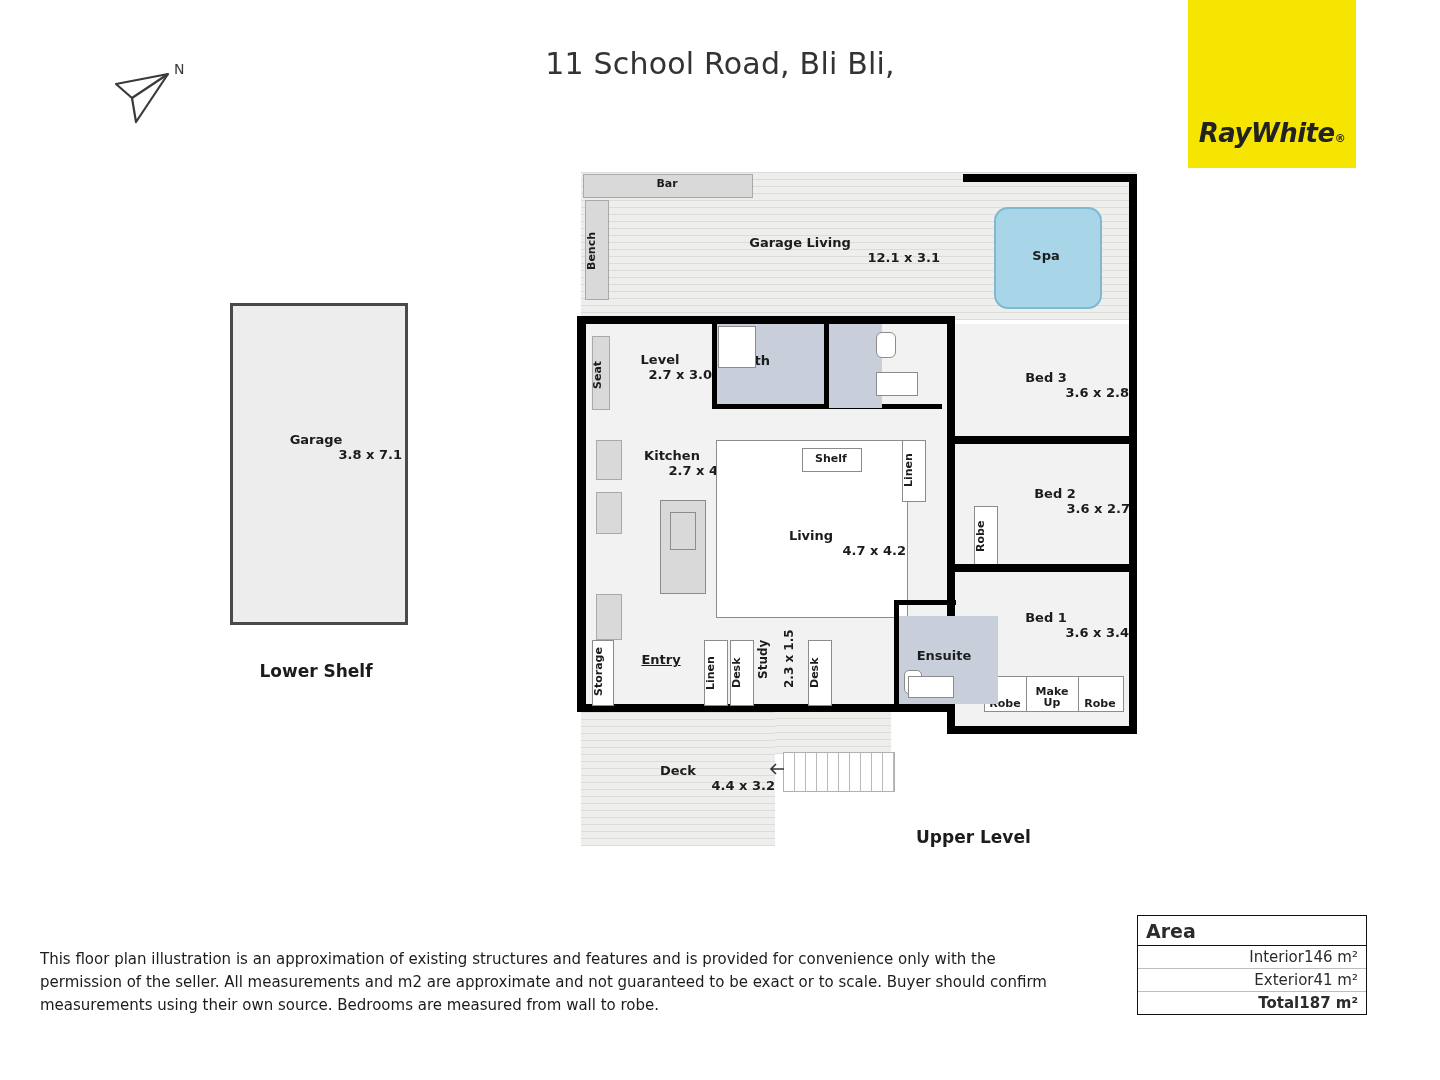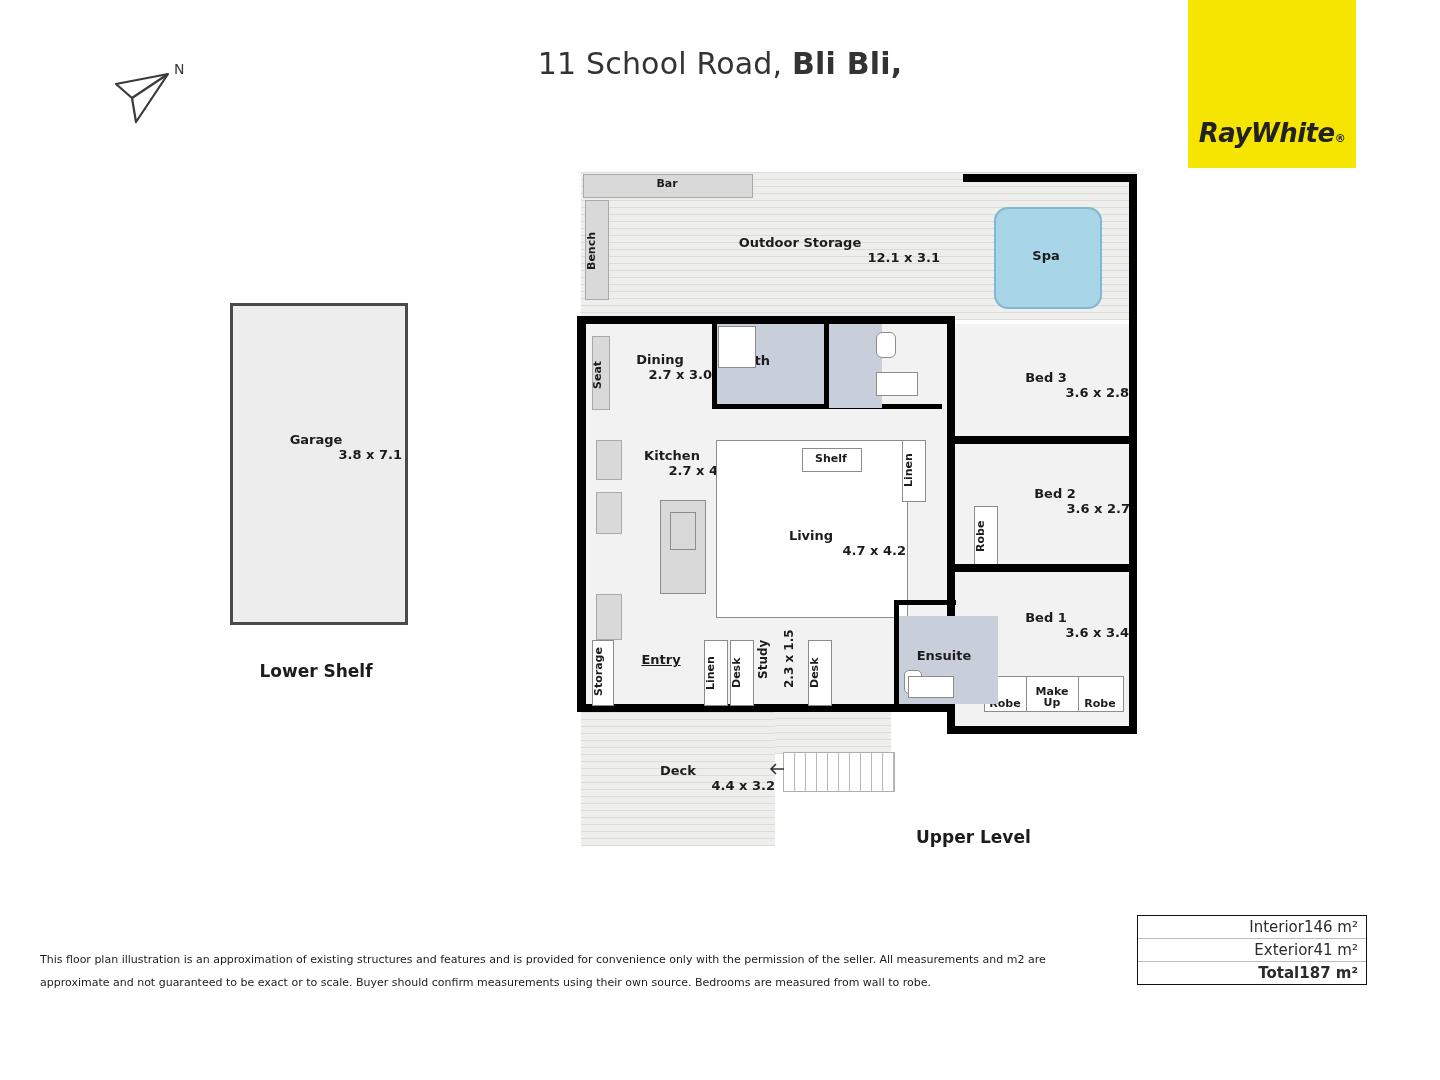--- a/index.html
+++ b/index.html
@@ -9,21 +9,21 @@
     color:#2b2b2b;overflow:hidden;
   }
   .abs{position:absolute;}
 
   
   #title{
     left:0;right:0;top:46px;text-align:center;font-size:30px;
     letter-spacing:.2px;color:#333;
   }
   #title .light{font-weight:400;}
-  #title .bold{font-weight:700;}
+  #title .bold{font-weight:400;}
 
   #brand-box{
     left:1188px;top:0;width:168px;height:168px;background:#F6E500;
   }
   #brand-text{
     left:1188px;top:118px;width:168px;text-align:center;
     font-size:26px;font-weight:700;font-style:italic;color:#222;
     letter-spacing:-.5px;
   }
   #brand-text .reg{font-size:11px;font-style:normal;vertical-align:baseline;}
@@ -44,21 +44,21 @@
   .thinline{background:#9b9b9b;}
   .grayfill{background:#D9D9D9;}
   .whitefill{background:#ffffff;}
   .outline{border:1px solid #8c8c8c;}
 
   
   .level-caption{font-size:17px;font-weight:700;color:#1c1c1c;}
 
   
   #disclaimer{
-    left:40px;top:948px;width:1030px;font-size:11px;line-height:23px;color:#1c1c1c;
+    left:40px;top:948px;width:1030px;font-size:15px;line-height:23px;color:#1c1c1c;
   }
   #area-table{
     left:1137px;top:915px;width:228px;border:1px solid #111;background:#fff;
   }
   #area-table .hdr{font-size:19px;font-weight:700;padding:4px 8px 3px 8px;border-bottom:1px solid #111;}
   #area-table .row{display:flex;justify-content:flex-end;font-size:15px;padding:2px 8px;border-bottom:1px solid #bdbdbd;}
   #area-table .row:last-child{border-bottom:none;}
   #area-table .row.total span{font-weight:700;}
 
   
@@ -100,40 +100,40 @@
 
 <div class="abs hatch" style="left:581px;top:172px;width:555px;height:148px;"></div>
 
 <div class="abs grayfill" style="left:583px;top:174px;width:168px;height:22px;border:1px solid #a9a9a9;"></div>
 <div class="abs label small" style="left:583px;top:178px;width:168px;">Bar</div>
 
 <div class="abs grayfill" style="left:585px;top:200px;width:22px;height:98px;border:1px solid #a9a9a9;"></div>
 <div class="abs label small vert" style="left:586px;top:216px;width:20px;height:70px;">Bench</div>
 
 <div class="abs label" style="left:660px;top:235px;width:280px;">
-  <span>Outdoor Storage</span><span class="dim">12.1 x 3.1</span>
+  <span>Garage Living</span><span class="dim">12.1 x 3.1</span>
 </div>
 
 <div class="abs spa" style="left:994px;top:207px;width:104px;height:98px;"></div>
 <div class="abs label" style="left:994px;top:248px;width:104px;">Spa</div>
 
 <div class="abs wall" style="left:577px;top:316px;width:370px;height:8px;"></div>
 <div class="abs wall" style="left:577px;top:316px;width:9px;height:396px;"></div>
 <div class="abs wall" style="left:577px;top:704px;width:370px;height:8px;"></div>
 <div class="abs wall" style="left:1129px;top:174px;width:8px;height:560px;"></div>
 <div class="abs wall" style="left:947px;top:726px;width:190px;height:8px;"></div>
 <div class="abs wall" style="left:947px;top:316px;width:8px;height:418px;"></div>
 <div class="abs wall" style="left:963px;top:174px;width:174px;height:8px;"></div>
 
 <div class="abs room" style="left:586px;top:324px;width:361px;height:380px;"></div>
 <div class="abs room" style="left:955px;top:324px;width:174px;height:402px;"></div>
 
 <div class="abs room" style="left:608px;top:324px;width:104px;height:84px;"></div>
 <div class="abs label" style="left:608px;top:352px;width:104px;">
-  <span>Dining</span><span class="dim">2.7 x 3.0</span>
+  <span>Level</span><span class="dim">2.7 x 3.0</span>
 </div>
 
 <div class="abs grayfill" style="left:592px;top:336px;width:16px;height:72px;border:1px solid #a9a9a9;"></div>
 <div class="abs label small vert" style="left:592px;top:352px;width:16px;height:46px;">Seat</div>
 
 <div class="abs wet" style="left:716px;top:324px;width:108px;height:84px;"></div>
 <div class="abs wall" style="left:712px;top:324px;width:5px;height:84px;"></div>
 <div class="abs wall" style="left:712px;top:404px;width:230px;height:5px;"></div>
 <div class="abs label" style="left:718px;top:353px;width:70px;">Bath</div>
 <div class="abs whitefill outline" style="left:718px;top:326px;width:36px;height:40px;"></div>
@@ -221,20 +221,21 @@
   <svg width="22" height="22" viewBox="0 0 22 22">
       <path d="M18 11 L6 11 M10 6 L5 11 L10 16" fill="none" stroke="#333" stroke-width="1.6"></path>
     </svg>
 </div>
 
 <div class="abs level-caption" style="left:916px;top:827px;">Upper Level</div>
 
 <div class="abs" id="disclaimer">This floor plan illustration is an approximation of existing structures and features and is provided for convenience only with the permission of the seller. All measurements and m2 are approximate and not guaranteed to be exact or to scale. Buyer should confirm measurements using their own source. Bedrooms are measured from wall to robe.</div>
 
 <div class="abs" id="area-table">
+  <div class="hdr">Area</div>
   <div class="row">
     <span>Interior</span>
     <span>146 m²</span>
   </div>
   <div class="row">
     <span>Exterior</span>
     <span>41 m²</span>
   </div>
   <div class="row total">
     <span>Total</span>

